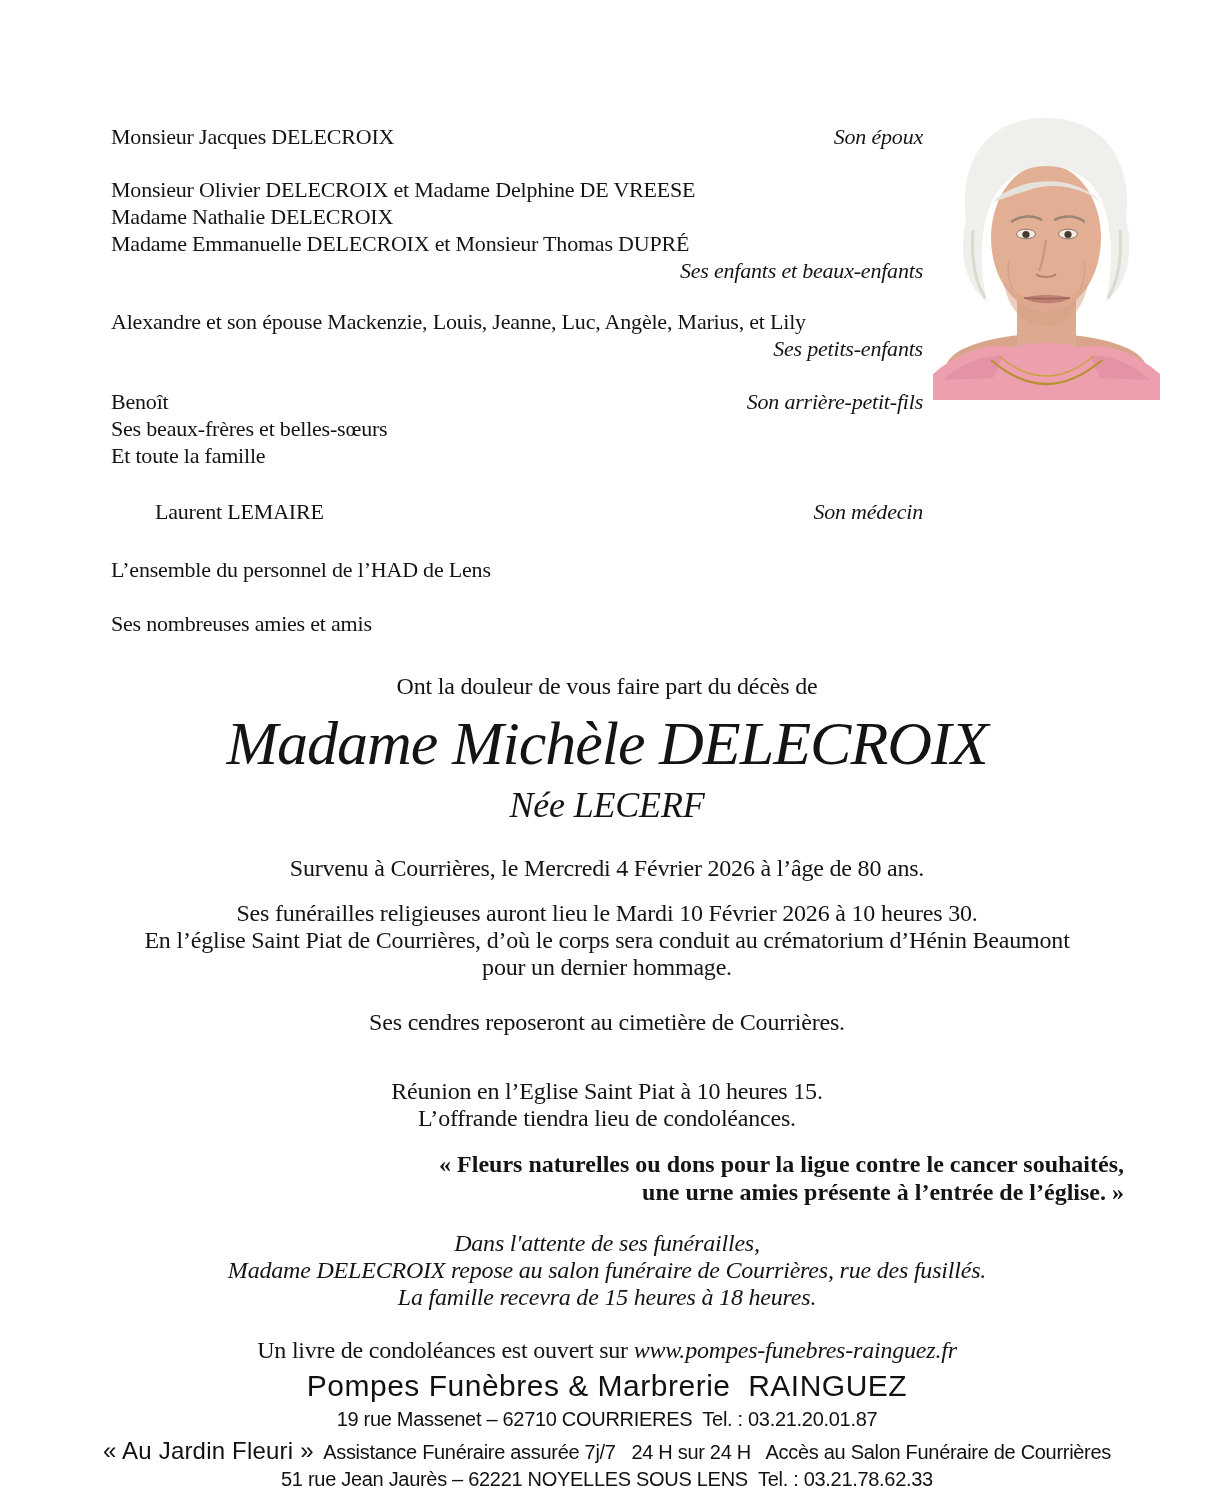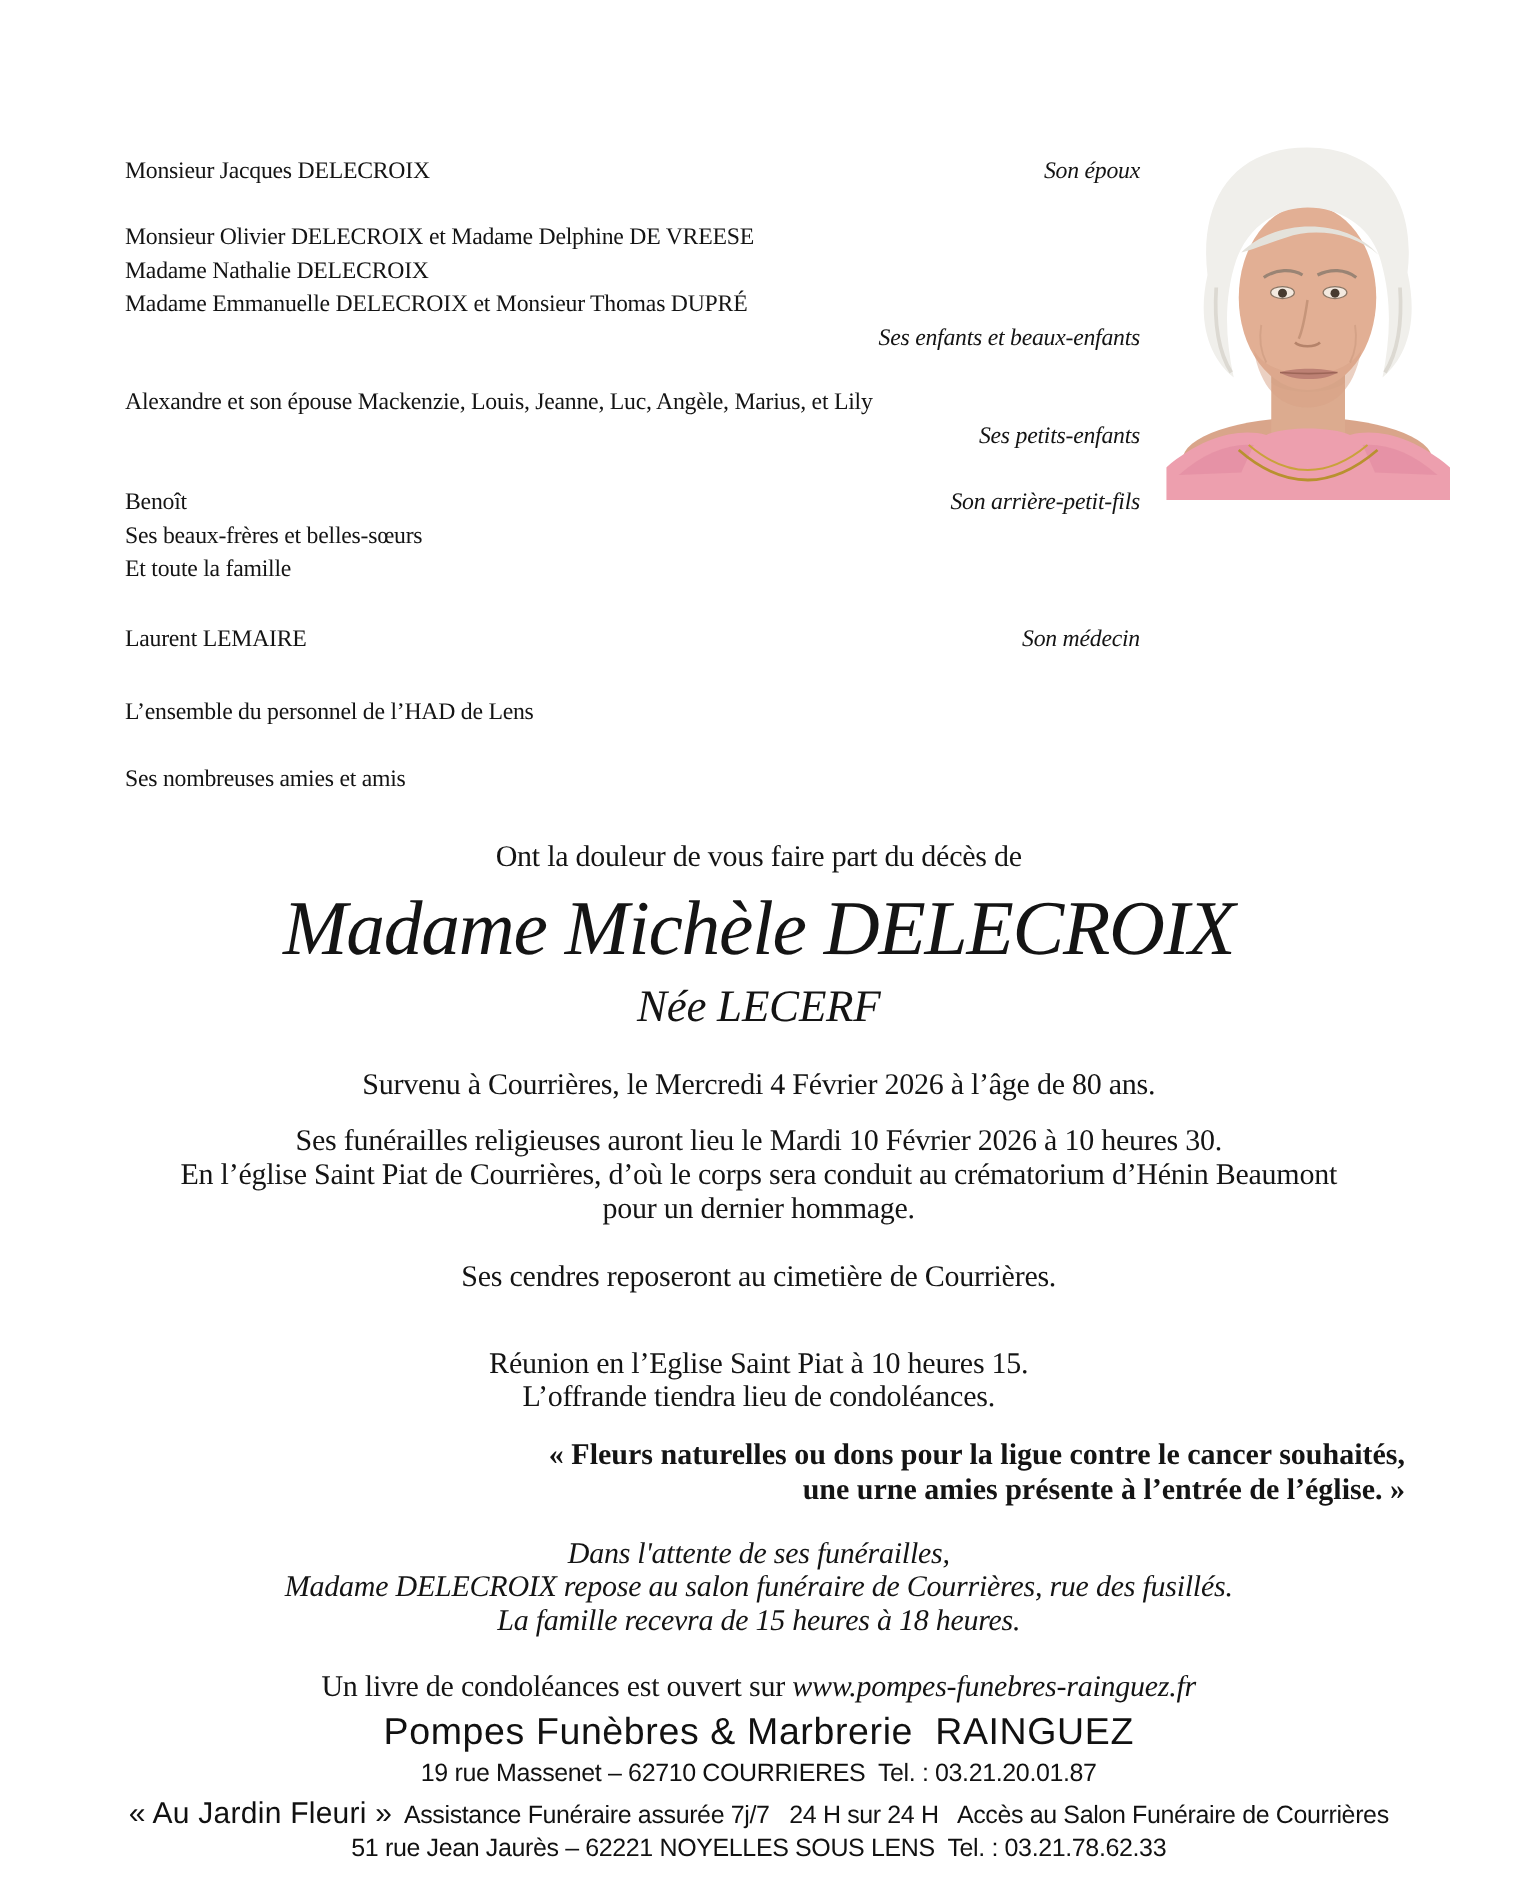--- a/index.html
+++ b/index.html
@@ -8,34 +8,34 @@
     width:1214px;
     height:1509px;
     background:#ffffff;
     color:#141414;
     font-family:"Liberation Serif","DejaVu Serif",serif;
     overflow:hidden;
   }
   
   .family{
     position:absolute;
-    left:100px;
+    left:111px;
     top:123px;
     width:812px;
-    font-size:19px;
+    font-size:22px;
     line-height:27px;
     letter-spacing:-0.2px;
   }
   .row{display:flex;justify-content:space-between;align-items:baseline;}
   .rel{font-style:italic;text-align:right;}
   .rel-line{font-style:italic;text-align:right;}
   .m-children{margin-top:26px;}
   .m-grandchildren{margin-top:24px;}
   .m-great{margin-top:26px;}
-  .m-doctor{margin-top:29px;}
+  .m-doctor{margin-top:29px;margin-left:44px;}
   .m-had{margin-top:31px;}
   .m-friends{margin-top:27px;}
   
   .portrait{
     position:absolute;
     left:933px;
     top:110px;
     width:227px;
     height:290px;
     margin:0;

